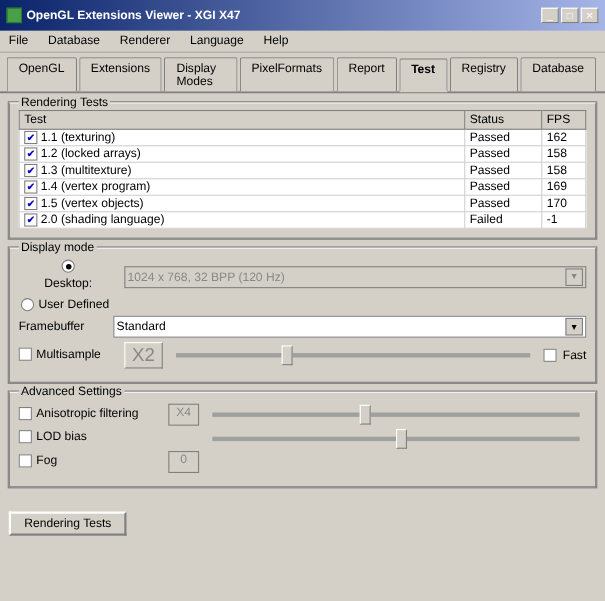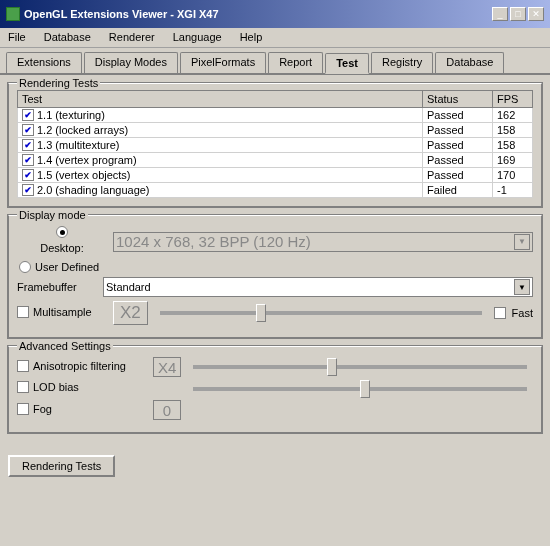--- a/index.html
+++ b/index.html
@@ -242,21 +242,21 @@
       border-top-color: white;
       border-left-color: white;
       padding: 3px 12px;
       font-size: 11px;
       cursor: pointer;
     }
     .input-box {
       border: 1px solid #808080;
       background: #d4d0c8;
       color: #888;
-      font-size: 15px;
+      font-size: 11px;
       padding: 1px 4px;
       height: 20px;
       min-width: 28px;
       text-align: center;
     }
   </style>
 </head>
 <body>
 
 <div class="title-bar">
@@ -273,20 +273,21 @@
 
 <div class="menubar">
   <span class="menubar-item">File</span>
   <span class="menubar-item">Database</span>
   <span class="menubar-item">Renderer</span>
   <span class="menubar-item">Language</span>
   <span class="menubar-item">Help</span>
 </div>
 
 <div class="tabs-container">
+  <div class="tab">OpenGL</div>
   <div class="tab">Extensions</div>
   <div class="tab">Display Modes</div>
   <div class="tab">PixelFormats</div>
   <div class="tab">Report</div>
   <div class="tab active">Test</div>
   <div class="tab">Registry</div>
   <div class="tab">Database</div>
 </div>
 
 <div class="main-content">
@@ -368,21 +369,21 @@
 
   <div class="group-box" style="padding-top:10px;">
     <span class="group-label">Display mode</span>
 
     <div class="field-row">
       <div class="radio-row" style="min-width:90px;flex-direction:column;">
         <div class="radio-dot selected"></div>
         <span>Desktop:</span>
       </div>
       <div class="dropdown disabled" style="flex:1;">
-        <span style="color:#888;font-size:15px;">1024 x 768, 32 BPP (120 Hz)</span>
+        <span style="color:#888;font-size:11px;">1024 x 768, 32 BPP (120 Hz)</span>
         <div class="dropdown-arrow">▼</div>
       </div>
     </div>
 
     <div class="radio-row" style="margin-bottom:4px; margin-left:2px;">
       <div class="radio-dot"></div>
       <span>User Defined</span>
     </div>
 
     <div class="field-row">

